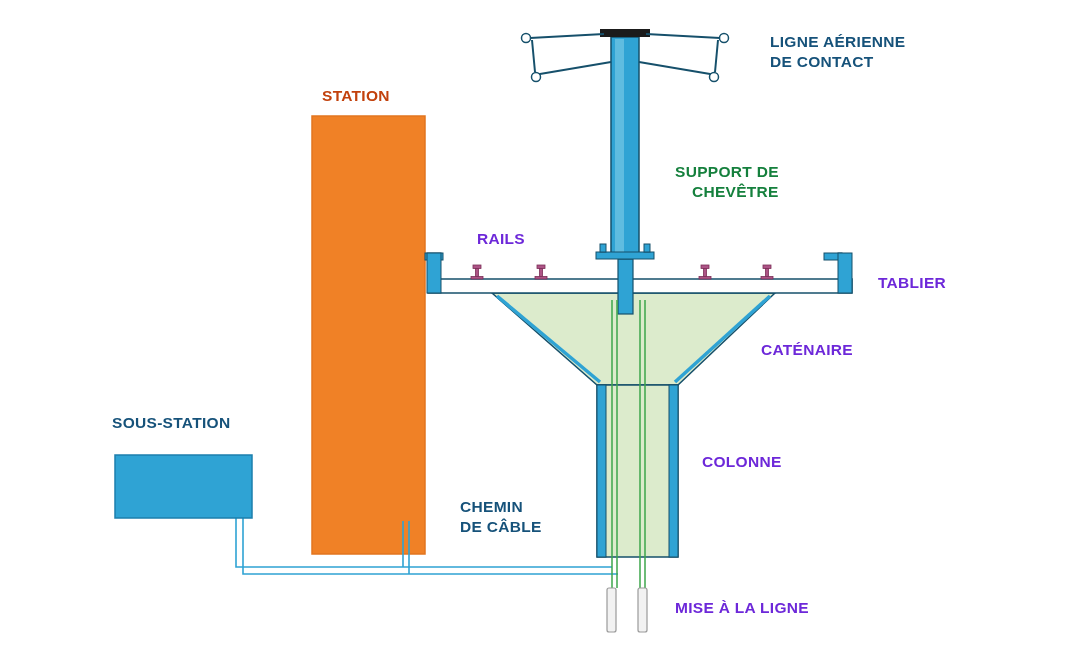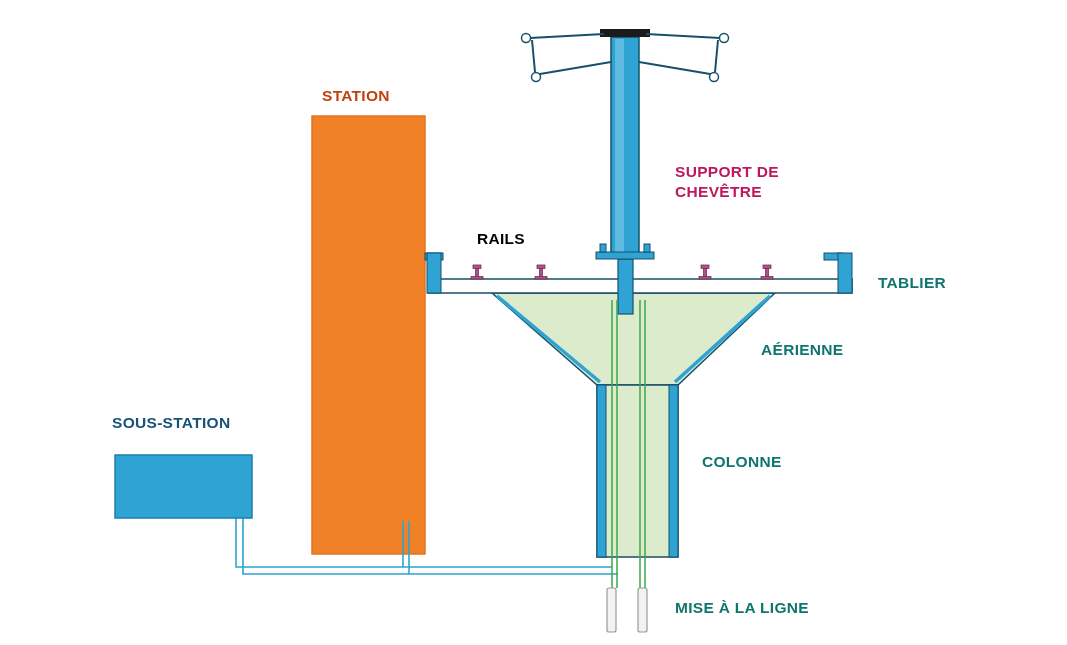--- a/index.html
+++ b/index.html
@@ -14,23 +14,23 @@
   .label{
     position:absolute;
     font-weight:700;
     font-size:15.5px;
     letter-spacing:.3px;
     white-space:nowrap;
   }
   .label .line{display:block;line-height:1.3;}
   .lbl-dark   {color:#16527A;}
   .lbl-orange {color:#c2410c;}
-  .lbl-blue   {color:#be185d;}
-  .lbl-purple {color:#000000;}
-  .lbl-green  {color:#0f766e;text-align:center;}
+  .lbl-blue   {color:#15803d;text-align:right;}
+  .lbl-purple {color:#6d28d9;}
+  .lbl-green  {color:#6d28d9;text-align:center;}
 </style>
 </head>
 <body>
 
 <div id="canvas">
 
   <svg id="diagram-svg" width="1067" height="645" viewBox="0 0 1067 645">
 
     <rect x="312" y="116" width="113" height="438" fill="#F08126" stroke="#E2751F" stroke-width="1.5"></rect>
 
@@ -115,34 +115,42 @@
       <line x1="640" y1="300" x2="640" y2="588"></line>
       <line x1="645" y1="300" x2="645" y2="588"></line>
     </g>
 
     <g>
       <rect x="607" y="588" width="9" height="44" rx="2" fill="#F2F2F2" stroke="#9A9A9A" stroke-width="1.2"></rect>
       <rect x="638" y="588" width="9" height="44" rx="2" fill="#F2F2F2" stroke="#9A9A9A" stroke-width="1.2"></rect>
     </g>
   </svg>
 
+  <div class="label lbl-dark" style="left:770px;top:32px">
+    <span class="line">LIGNE AÉRIENNE</span>
+    <span class="line">DE CONTACT</span>
+  </div>
 
   <div class="label lbl-orange" style="left:322px;top:87px">STATION</div>
 
   <div class="label lbl-blue" style="left:675px;top:162px">
     <span class="line">SUPPORT DE</span>
     <span class="line">CHEVÊTRE</span>
   </div>
 
   <div class="label lbl-purple" style="left:477px;top:230px">RAILS</div>
 
   <div class="label lbl-green" style="left:878px;top:274px">TABLIER</div>
 
-  <div class="label lbl-green" style="left:761px;top:341px">AÉRIENNE</div>
+  <div class="label lbl-green" style="left:761px;top:341px">CATÉNAIRE</div>
 
   <div class="label lbl-green" style="left:702px;top:453px">COLONNE</div>
 
   <div class="label lbl-dark" style="left:112px;top:414px">SOUS-STATION</div>
 
+  <div class="label lbl-dark" style="left:460px;top:497px">
+    <span class="line">CHEMIN</span>
+    <span class="line">DE CÂBLE</span>
+  </div>
 
   <div class="label lbl-green" style="left:675px;top:599px">MISE À LA LIGNE</div>
 
 </div>
 
 </body></html>

